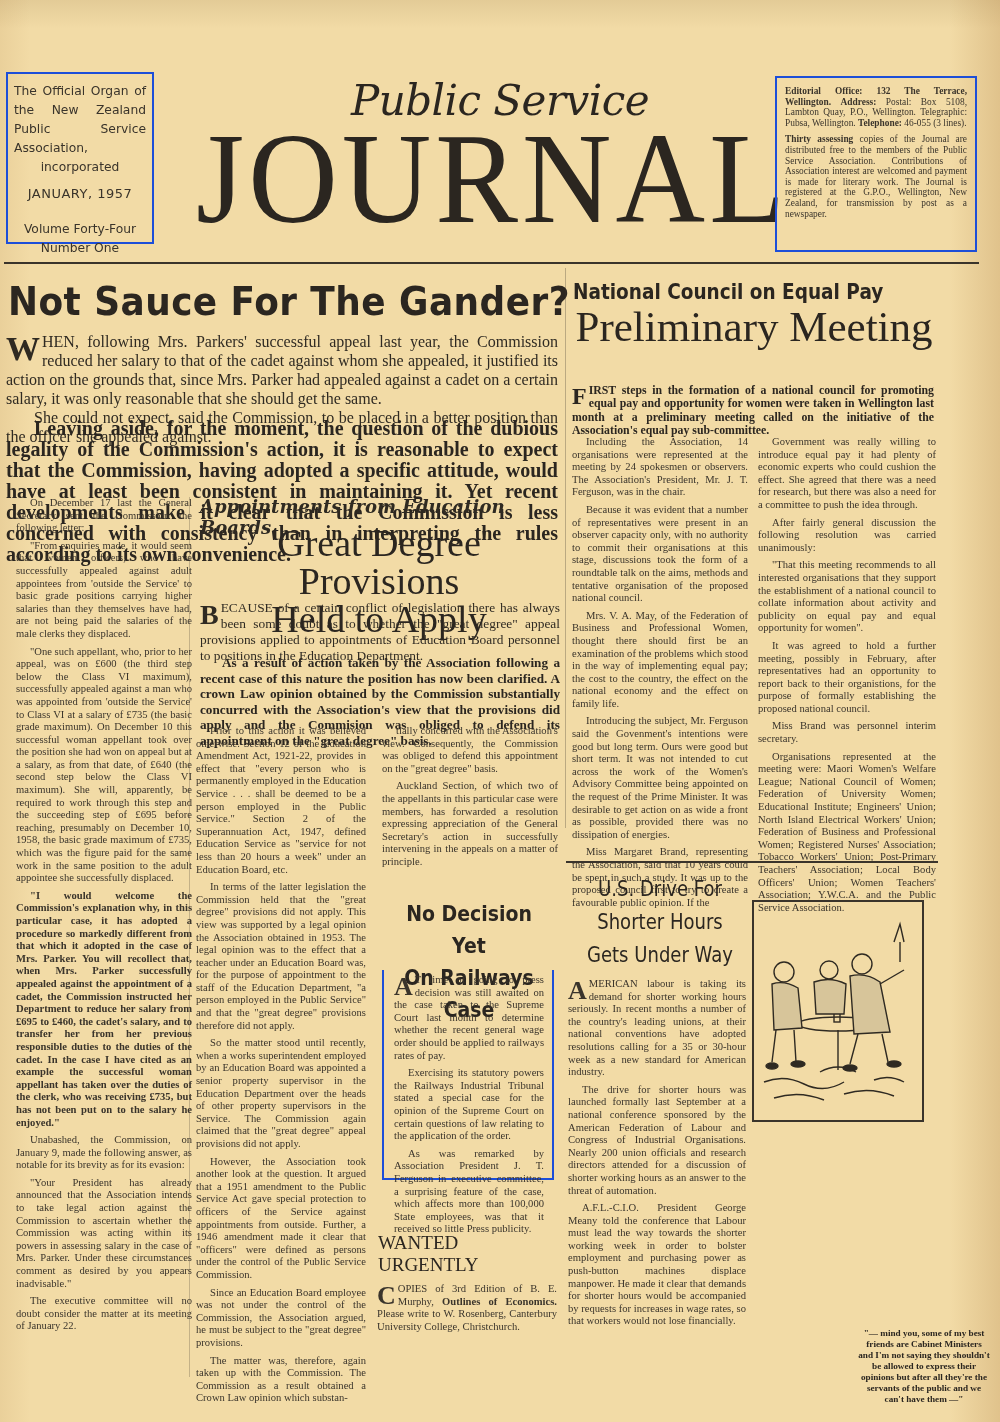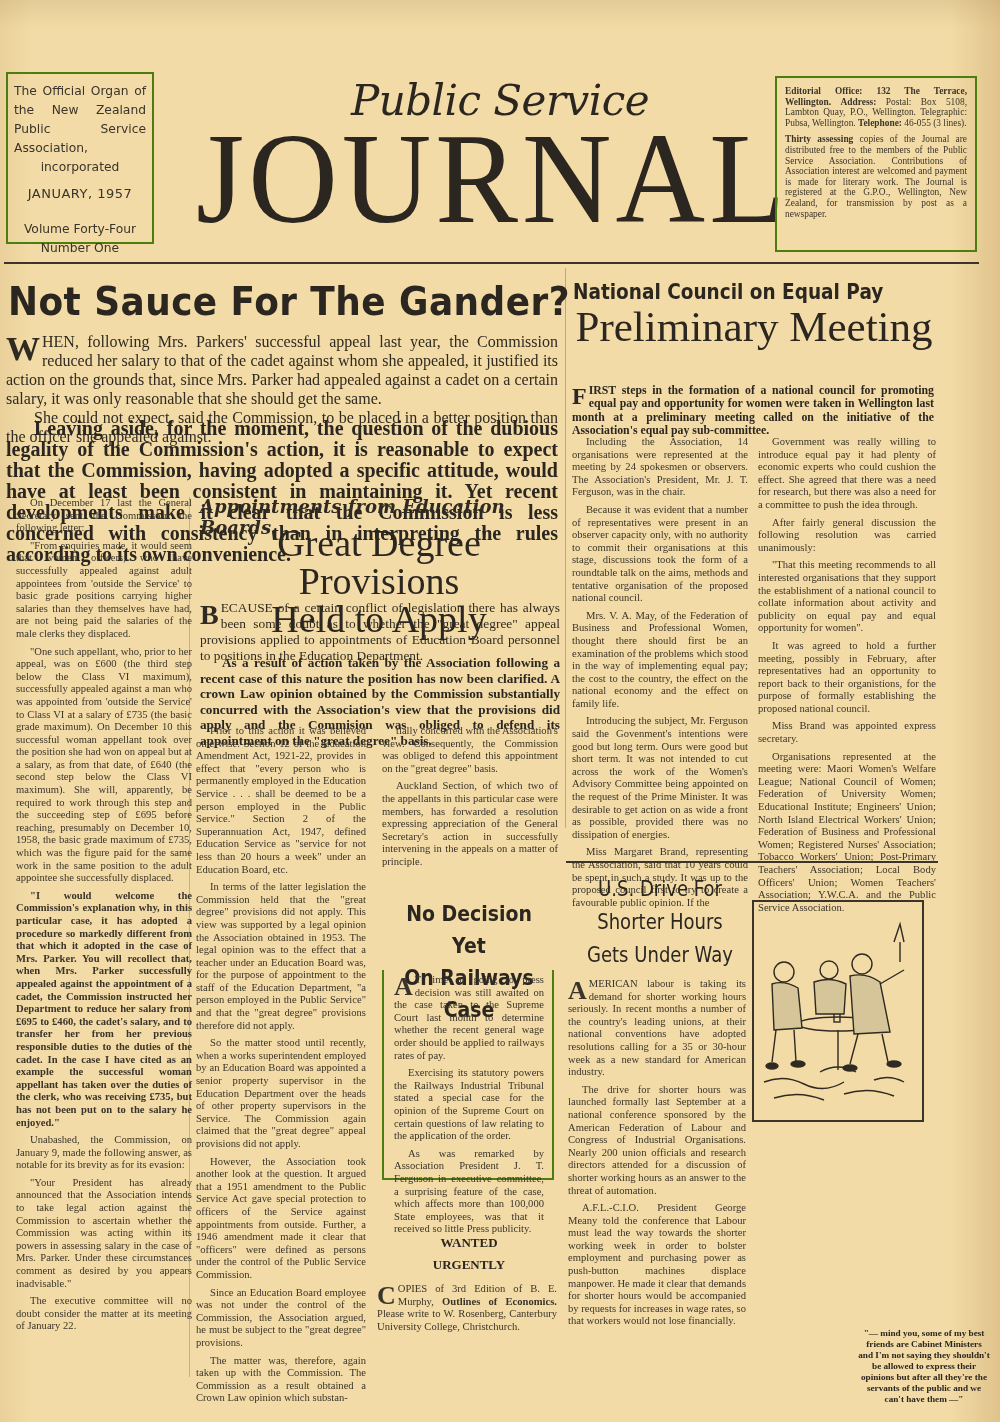--- a/index.html
+++ b/index.html
@@ -6,21 +6,21 @@
   body {
     width:1000px; height:1422px; overflow:hidden; position:relative;
     background:#f2dba6;
     background-image: linear-gradient(90deg, rgba(160,110,50,0.10) 0%, rgba(0,0,0,0) 3%, rgba(0,0,0,0) 95%, rgba(170,120,60,0.25) 100%),
                       linear-gradient(180deg, rgba(120,90,40,0.12) 0%, rgba(0,0,0,0) 2%);
     font-family: "DejaVu Serif", serif;
     color:#2f2a22;
   }
   .abs { position:absolute; }
   .rule { position:absolute; background:#3a342b; }
-  .boxed { position:absolute; border:2px solid #4d7c0f; box-sizing:border-box; }
+  .boxed { position:absolute; border:2px solid #1d4ed8; box-sizing:border-box; }
 
   
   .left-box { left:6px; top:72px; width:148px; height:172px; padding:8px 6px; text-align:center;
     font-family:"DejaVu Sans", sans-serif; font-size:12.3px; line-height:19px; color:#3a342b; }
   .left-box .org { text-align:justify; text-align-last:center; }
   .left-box .date { font-size:13px; margin-top:7px; letter-spacing:0.5px; }
   .left-box .vol { margin-top:17px; line-height:19px; }
   .title-small { left:300px; top:76px; width:400px; text-align:center; font-family:"DejaVu Serif", serif;
     font-style:italic; font-size:42px; color:#2b2620; letter-spacing:-0.5px; }
   .title-big { left:196px; top:114px; width:570px; text-align:center; font-family:"Liberation Serif", serif;
@@ -41,21 +41,21 @@
 
   .col { font-family:"Liberation Serif", serif; font-size:10.6px; line-height:12.6px; text-align:justify; color:#3a342b; }
   .col p { margin:0 0 5px 0; text-indent:14px; }
 
   .kicker { font-family:"DejaVu Serif", serif; font-style:italic; font-weight:bold; font-size:18px; color:#2f2a22; }
   .h-great { font-family:"Liberation Serif", serif; font-size:38px; line-height:38px; text-align:center; color:#2b2620; }
   .h-council-kicker { font-family:"DejaVu Sans", sans-serif; font-weight:bold; font-size:21px; color:#2b2620; transform:scaleX(0.88); transform-origin:left; white-space:nowrap; }
   .h-prelim { font-family:"Liberation Serif", serif; font-size:43px; line-height:42px; text-align:center; color:#2b2620; }
   .h-rail { font-family:"DejaVu Sans", sans-serif; font-weight:bold; font-size:21px; line-height:32px; text-align:center; color:#2b2620; transform:scaleX(0.9); }
   .h-us { font-family:"DejaVu Sans", sans-serif; font-size:22px; line-height:33px; text-align:center; color:#2b2620; transform:scaleX(0.82); }
-  .h-wanted { font-family:"Liberation Serif", serif; font-weight:bold; font-size:13px; line-height:22px; text-align:center; color:#2b2620; }
+  .h-wanted { font-family:"Liberation Serif", serif; font-weight:normal; font-size:19px; line-height:22px; text-align:left; color:#2b2620; }
   .caption { font-family:"Liberation Serif", serif; font-weight:bold; font-size:10.6px; line-height:12.6px; text-align:justify; color:#2b2620; }
 
   
   .cartoon { left:752px; top:900px; width:170px; height:222px; border:2px solid #3a342b; box-sizing:border-box; border-left:none; }
 </style>
 </head>
 <body>
 
 <div class="boxed left-box">
   <div class="org">The Official Organ of the New Zealand Public Service Association, incorporated</div>
@@ -161,21 +161,21 @@
   <p>Because it was evident that a number of representatives were present in an observer capacity only, with no authority to commit their organisations at this stage, discussions took the form of a roundtable talk on the aims, methods and tentative organisation of the proposed national council.</p>
   <p>Mrs. V. A. May, of the Federation of Business and Professional Women, thought there should first be an examination of the problems which stood in the way of implementing equal pay; the cost to the country, the effect on the national economy and the effect on family life.</p>
   <p>Introducing the subject, Mr. Ferguson said the Govenment's intentions were good but long term. Ours were good but short term. It was not intended to cut across the work of the Women's Advisory Committee being appointed on the request of the Prime Minister. It was desirable to get action on as wide a front as possible, provided there was no dissipation of energies.</p>
   <p>Miss Margaret Brand, representing the Association, said that 10 years could be spent in such a study. It was up to the proposed council first to try to create a favourable public opinion. If the</p>
 </div>
 <div class="abs col" style="left:758px; top:436px; width:178px;">
   <p>Government was really willing to introduce equal pay it had plenty of economic experts who could cushion the effect. She agreed that there was a need for research, but there was also a need for a committee to push the idea through.</p>
   <p>After fairly general discussion the following resolution was carried unanimously:</p>
   <p>"That this meeting recommends to all interested organisations that they support the establishment of a national council to collate information about activity and publicity on equal pay and equal opportunity for women".</p>
   <p>It was agreed to hold a further meeting, possibly in February, after representatives had an opportunity to report back to their organistions, for the purpose of formally establishing the proposed national council.</p>
-  <p>Miss Brand was appointed express secretary.</p>
+  <p>Miss Brand was personnel interim secretary.</p>
   <p>Organisations represented at the meeting were: Maori Women's Welfare League; National Council of Women; Federation of University Women; Educational Institute; Engineers' Union; North Island Electrical Workers' Union; Federation of Business and Professional Women; Registered Nurses' Association; Tobacco Workers' Union; Post-Primary Teachers' Association; Local Body Officers' Union; Women Teachers' Association; Y.W.C.A. and the Public Service Association.</p>
 </div>
 
 <div class="rule" style="left:566px; top:861px; width:372px; height:2px;"></div>
 
 <div class="abs h-us" style="left:570px; top:872px; width:180px;">
   <div>U.S. Drive For</div>
   <div>Shorter Hours</div>
   <div>Gets Under Way</div>
 </div>

